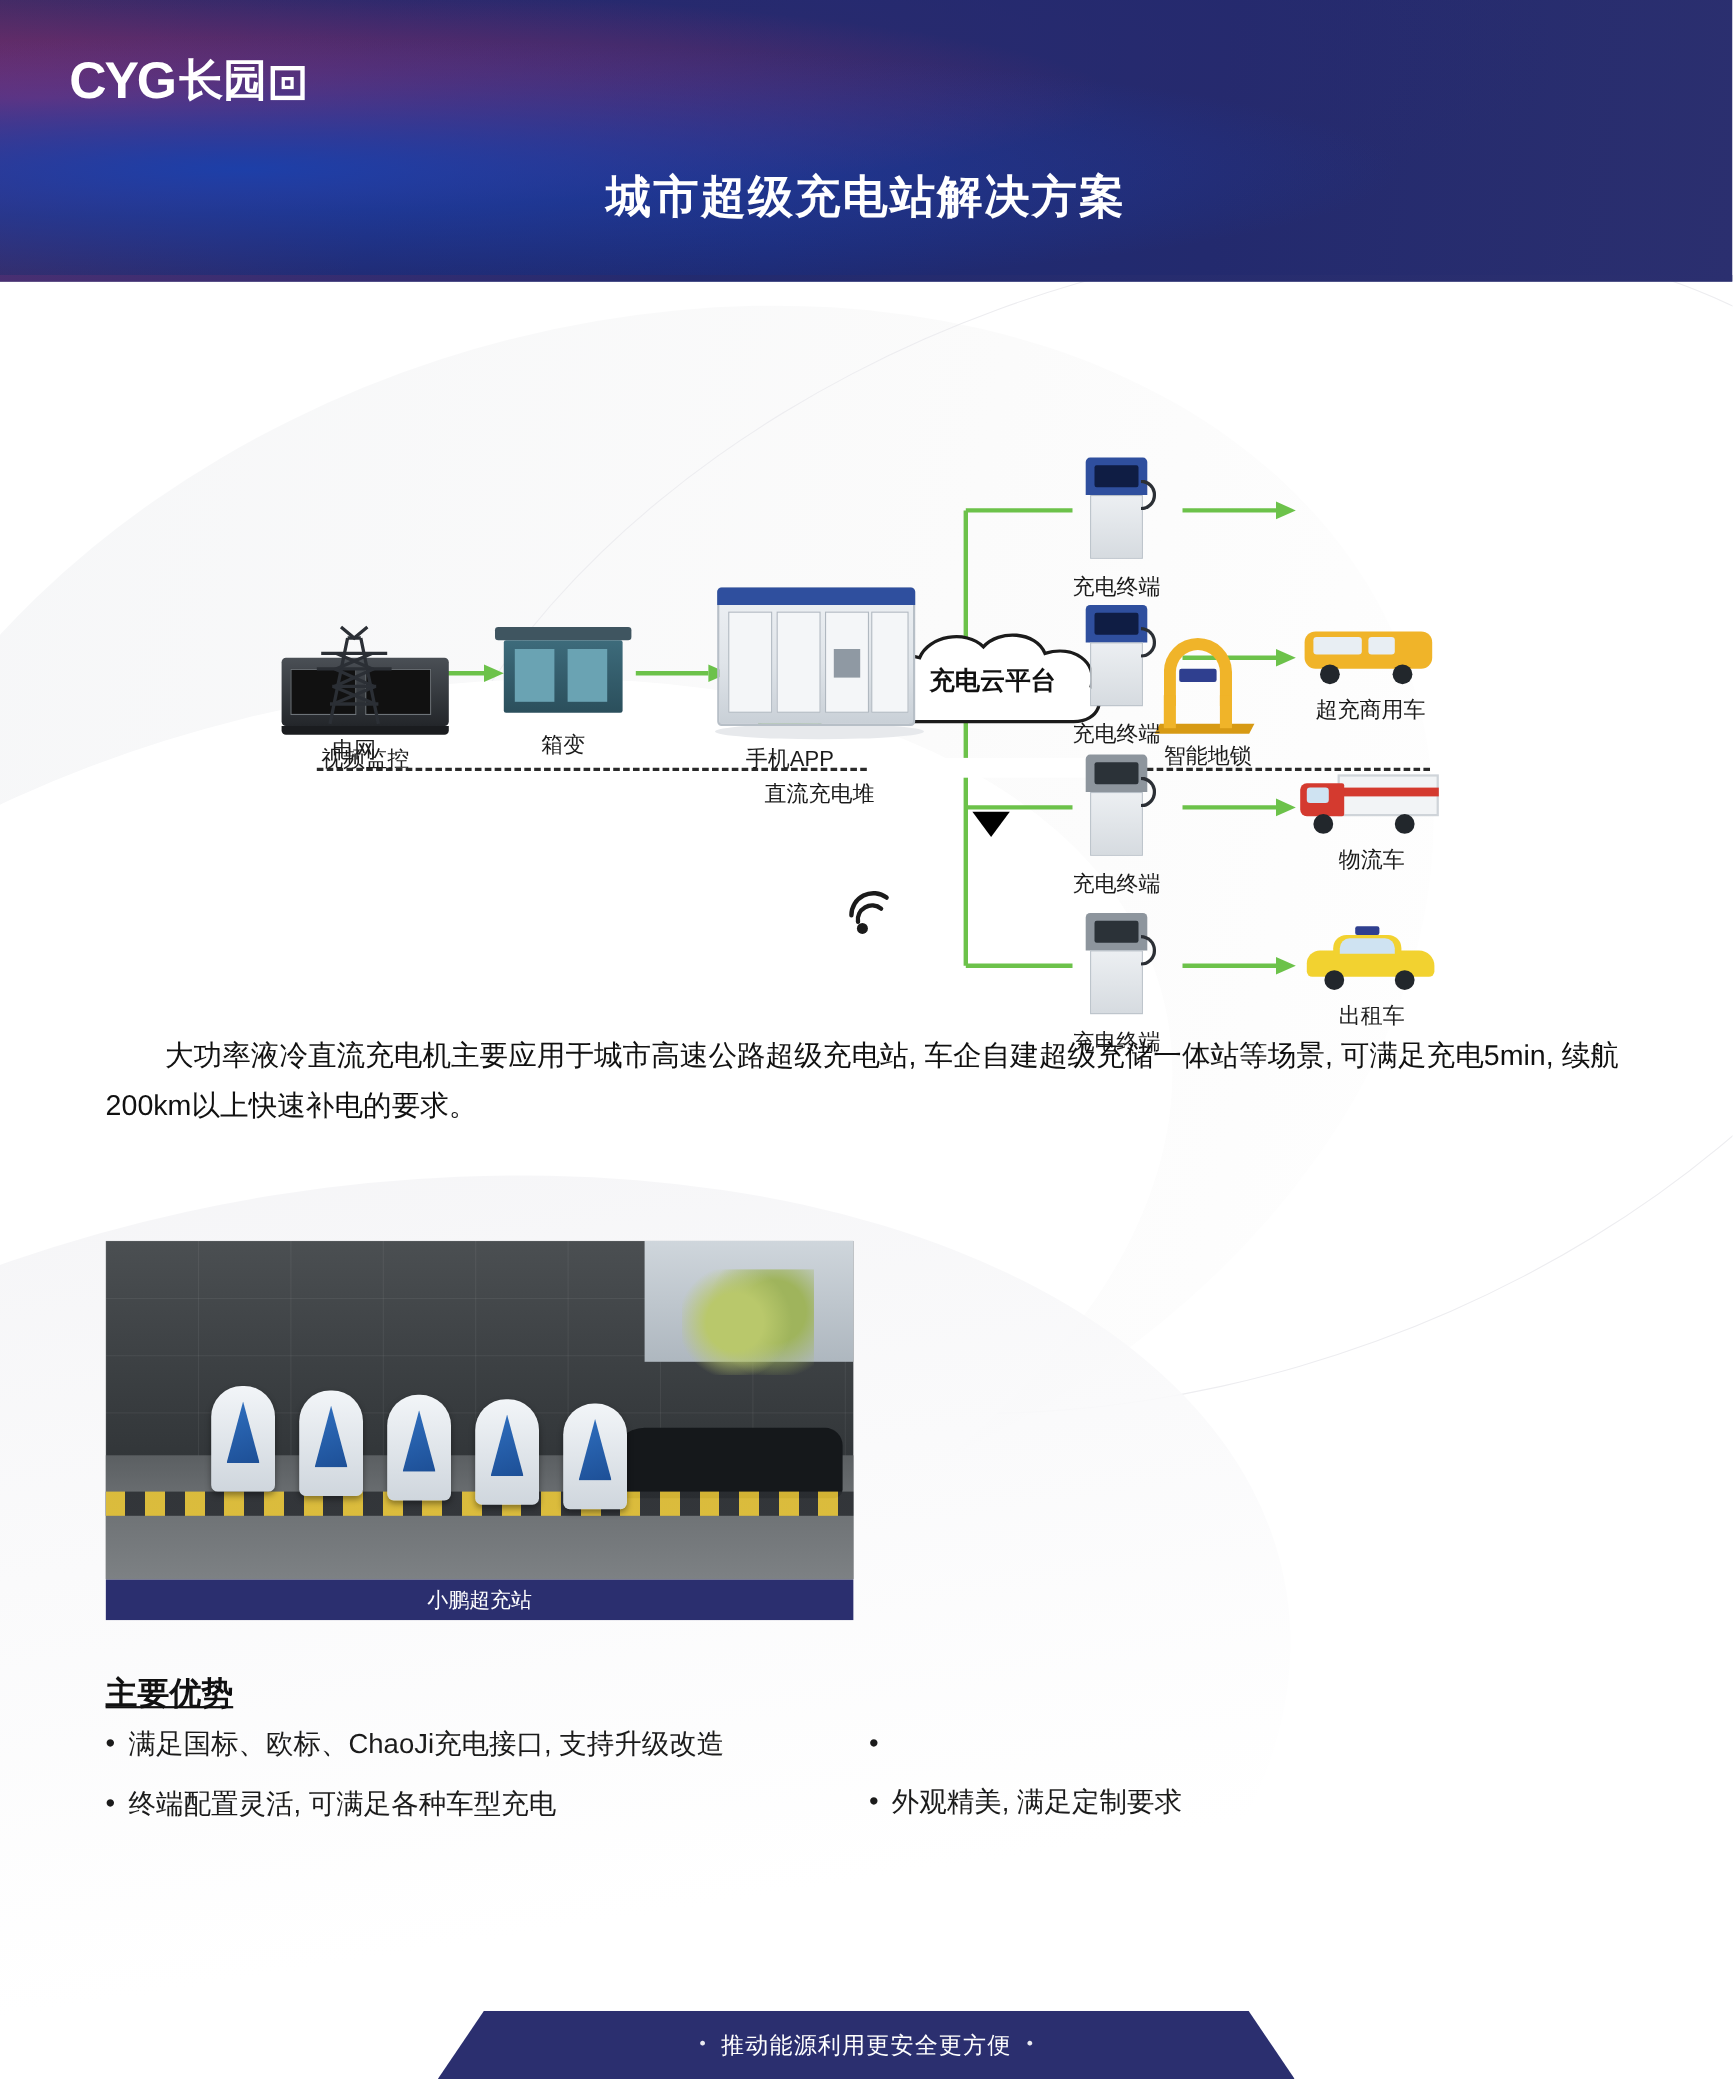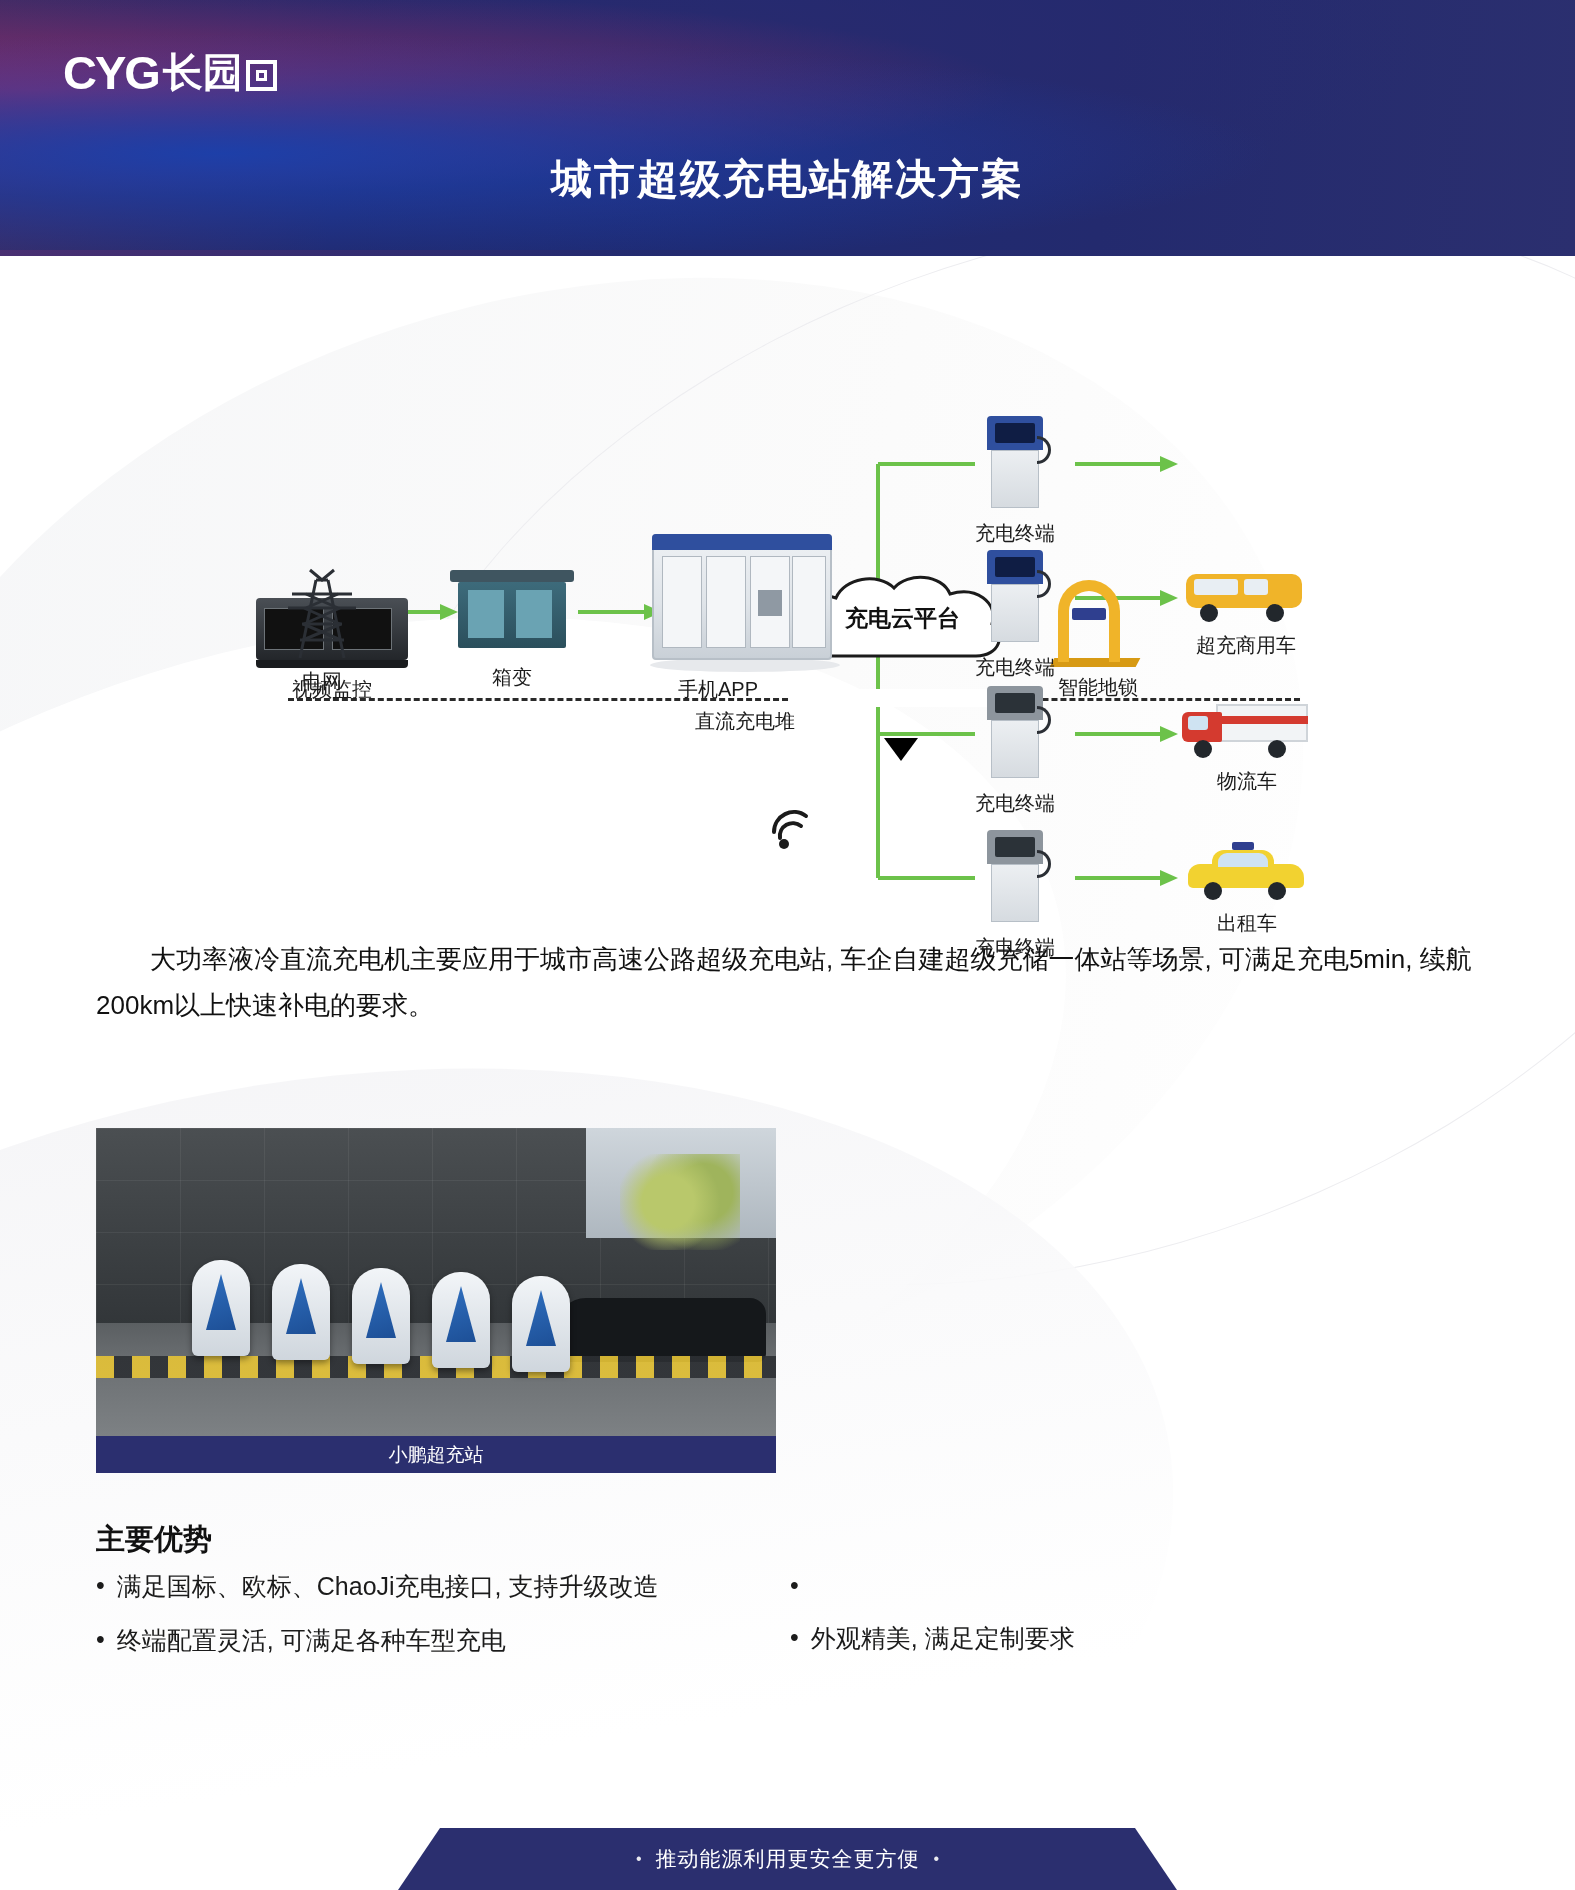--- a/index.html
+++ b/index.html
@@ -289,21 +289,21 @@
   .p2-roof{ position:absolute; left:30px; top:92px; width:620px; height:10px; background:#8f4a3c;}
   .p2-tower{ position:absolute; left:418px; top:48px; width:46px; height:60px; background:#b9c0c5;}
   .p2-ground{ position:absolute; left:0; top:160px; width:680px; height:148px;
       background:linear-gradient(180deg,#a9aeb2,#c2c6c9);}
   .p2-line{ position:absolute; height:4px; background:#e0c84a; opacity:.8;}
   .lotcar{ position:absolute; height:26px; border-radius:8px;}
   .p2-tree{ position:absolute; width:30px; height:34px; background:#5f7a4a; border-radius:50% 50% 40% 40%;}
 
   
   .adv-title{
-    position:absolute; left:96px; top:1520px; font-size:29px; font-weight:bold; color:#111;
+    position:absolute; left:96px; top:1520px; font-size:29px; font-weight:bold; color:#111;text-decoration:underline;
   }
   .adv-col{ position:absolute; top:1570px; font-size:25px; color:#1b1b1b; }
   .adv-col.l{ left:96px; width:680px; }
   .adv-col.r{ left:790px; width:700px; }
   .adv-item{ display:flex; align-items:flex-start; margin-bottom:22px; }
   .adv-dot{ flex:0 0 auto; margin-right:12px; font-size:25px; line-height:30px; color:#1b1b1b; }
   .adv-txt{ line-height:32px; }
 
   
   .footer{

